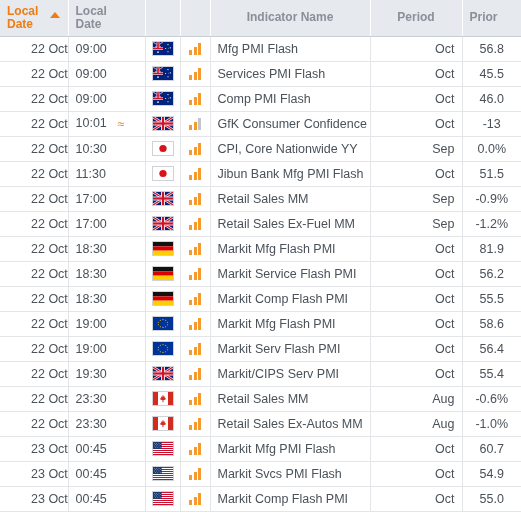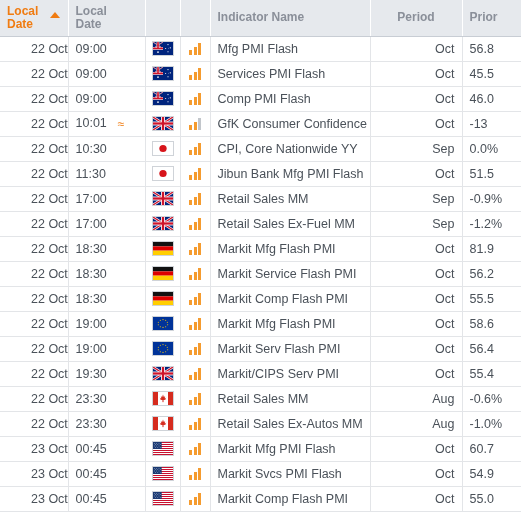--- a/index.html
+++ b/index.html
@@ -35,21 +35,21 @@
     line-height: 13px;
     position: relative;
   }
   thead th:last-child { border-right: none; }
 
   th.h-date {
     color: #f07c12;
     text-align: left;
   }
   th.h-time   { text-align: left; }
-  th.h-name   { text-align: left; }
+  th.h-name   { text-align: center; }
   th.h-period { text-align: center; }
   th.h-prior  { text-align: left; }
 
   .sort-arrow {
     position: absolute;
     right: 8px;
     top: 12px;
     width: 0;
     height: 0;
     border-left: 5px solid transparent;
@@ -74,21 +74,21 @@
   }
   tbody td:last-child { border-right: none; }
   tbody tr:last-child td { border-bottom: 1px solid #e3e5e8; }
 
   td.c-date   { text-align: left; padding-left: 31px; }
   td.c-time   { text-align: left; position: relative; margin-top: 8px; }
   td.c-flag   { text-align: center; padding: 0; }
   td.c-vol    { text-align: center; padding: 0; }
   td.c-name   { text-align: left; }
   td.c-period { text-align: right; margin-top: 24px; }
-  td.c-prior  { text-align: left; }
+  td.c-prior  { text-align: center; }
 
   .approx {
     color: #f07c12;
     font-size: 12px;
     margin-left: 11px;
     vertical-align: middle;
   }
 
   
   .flag {

